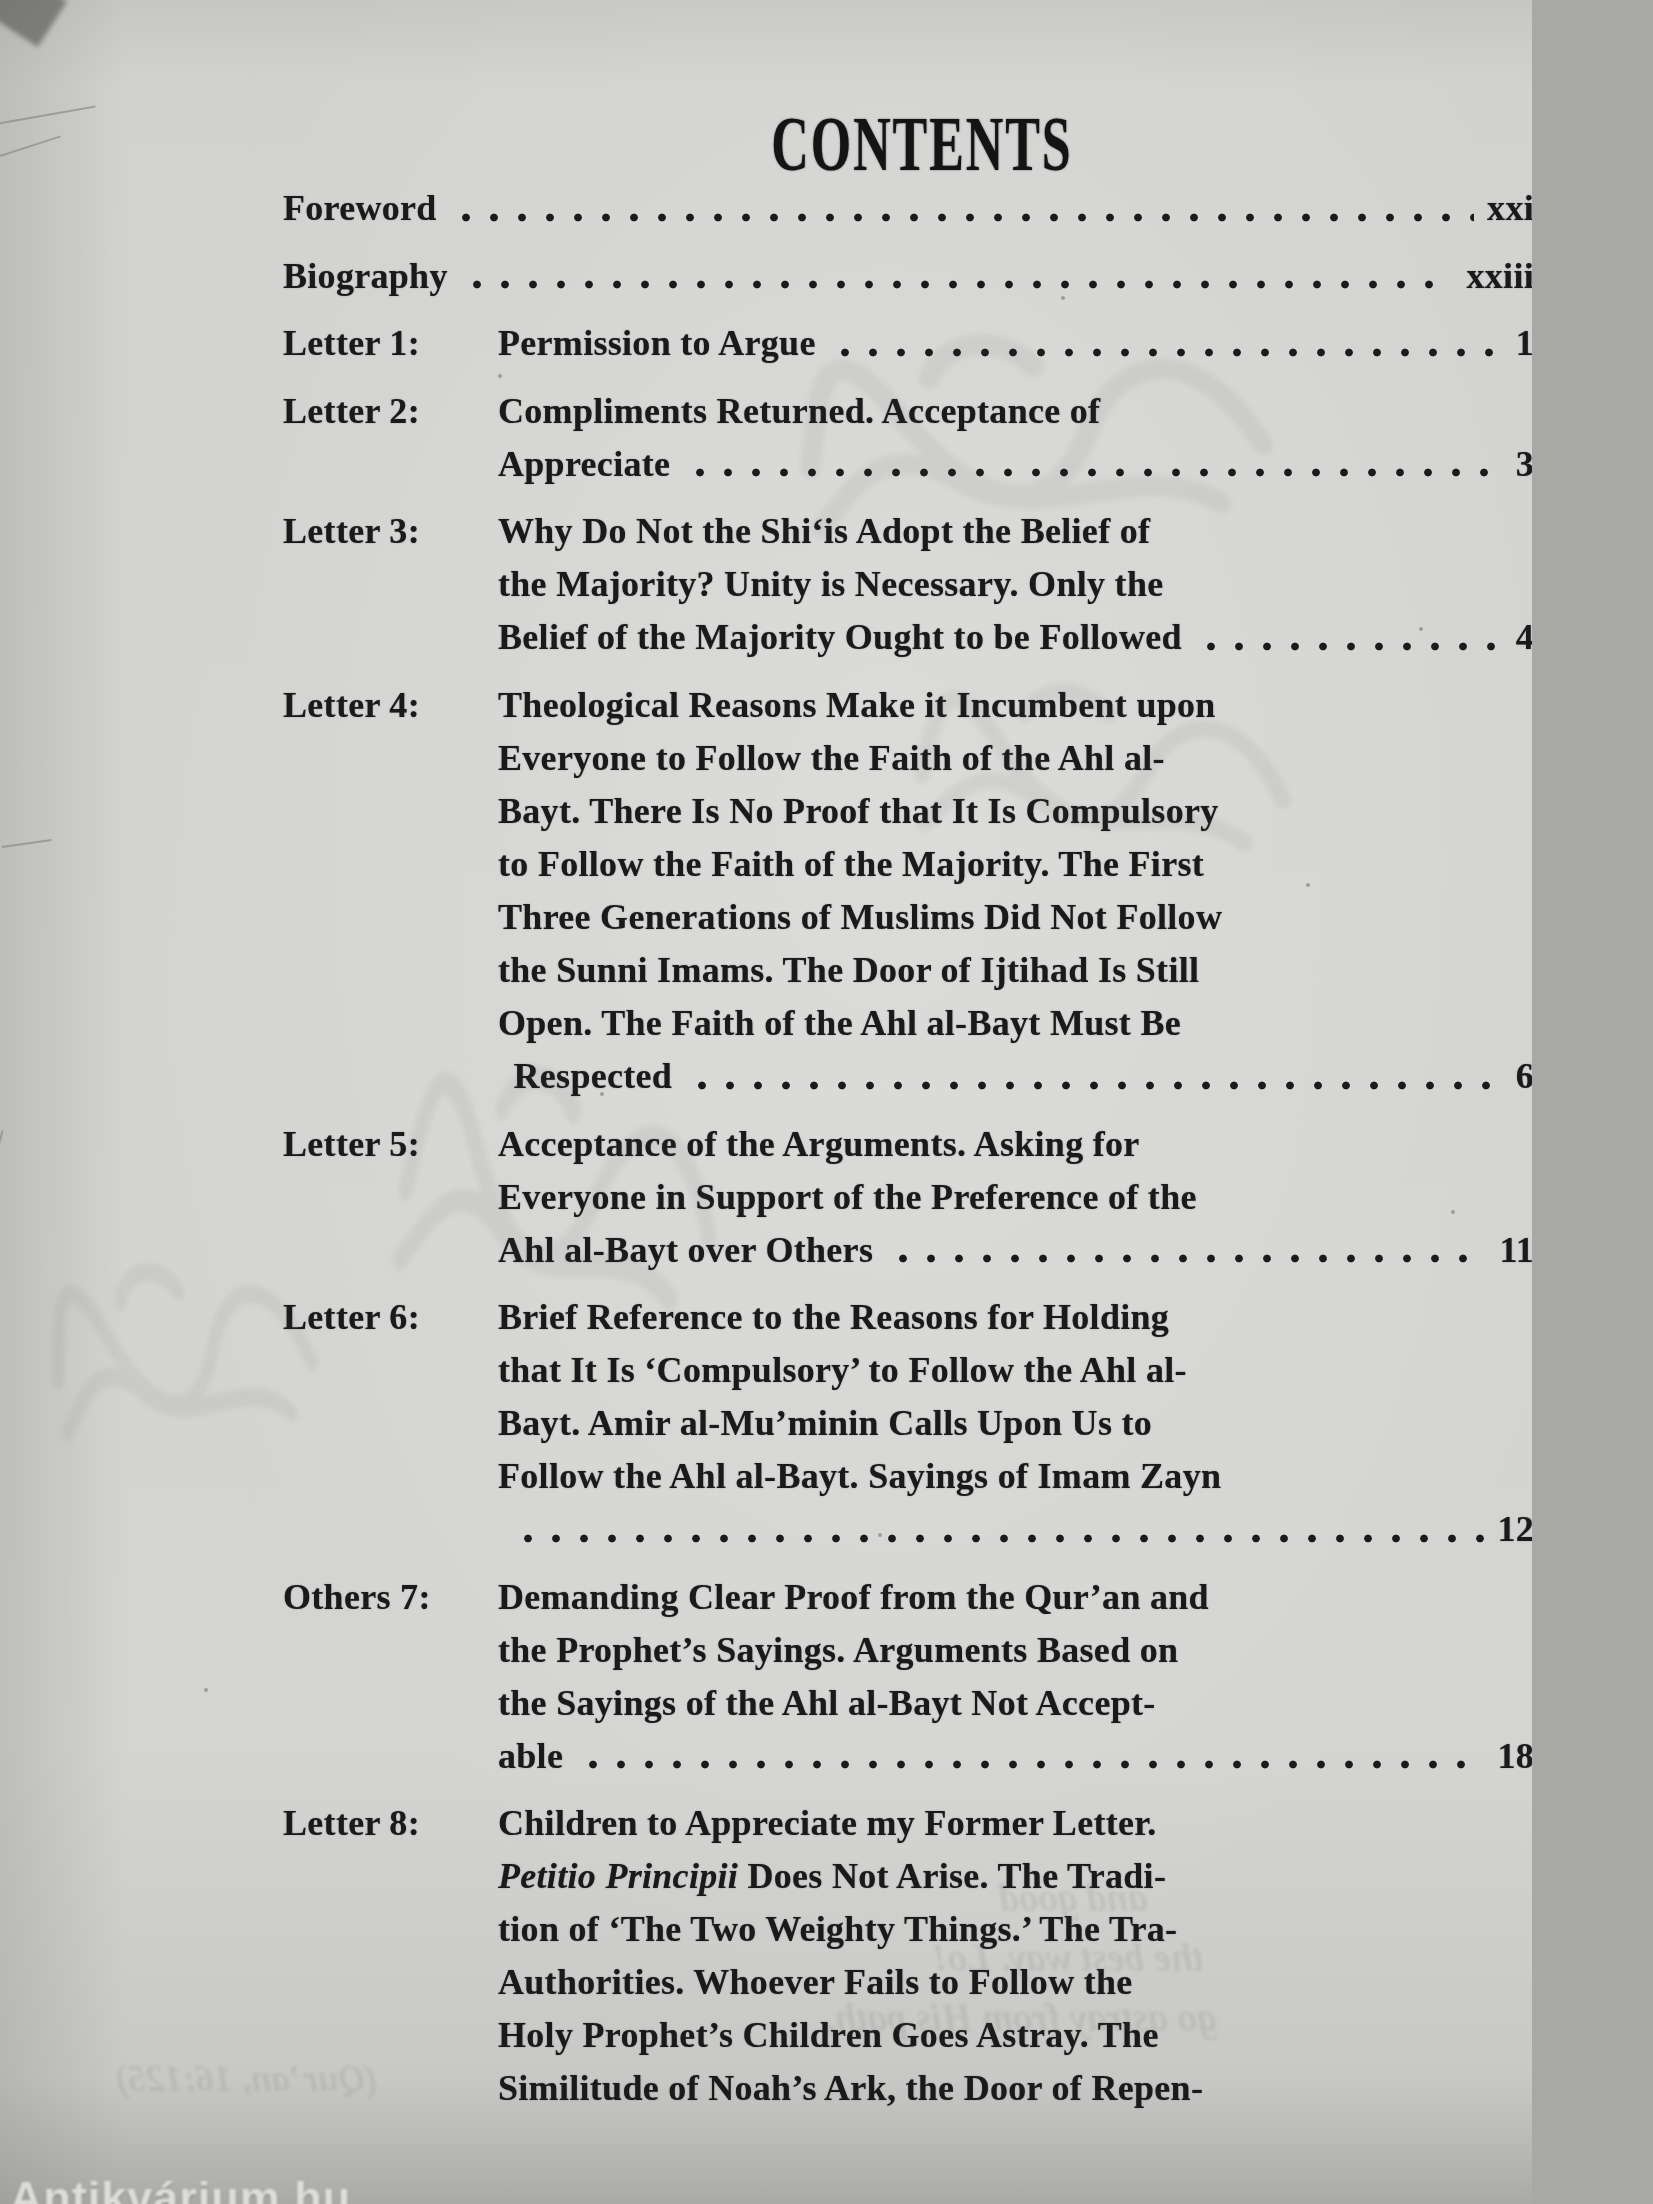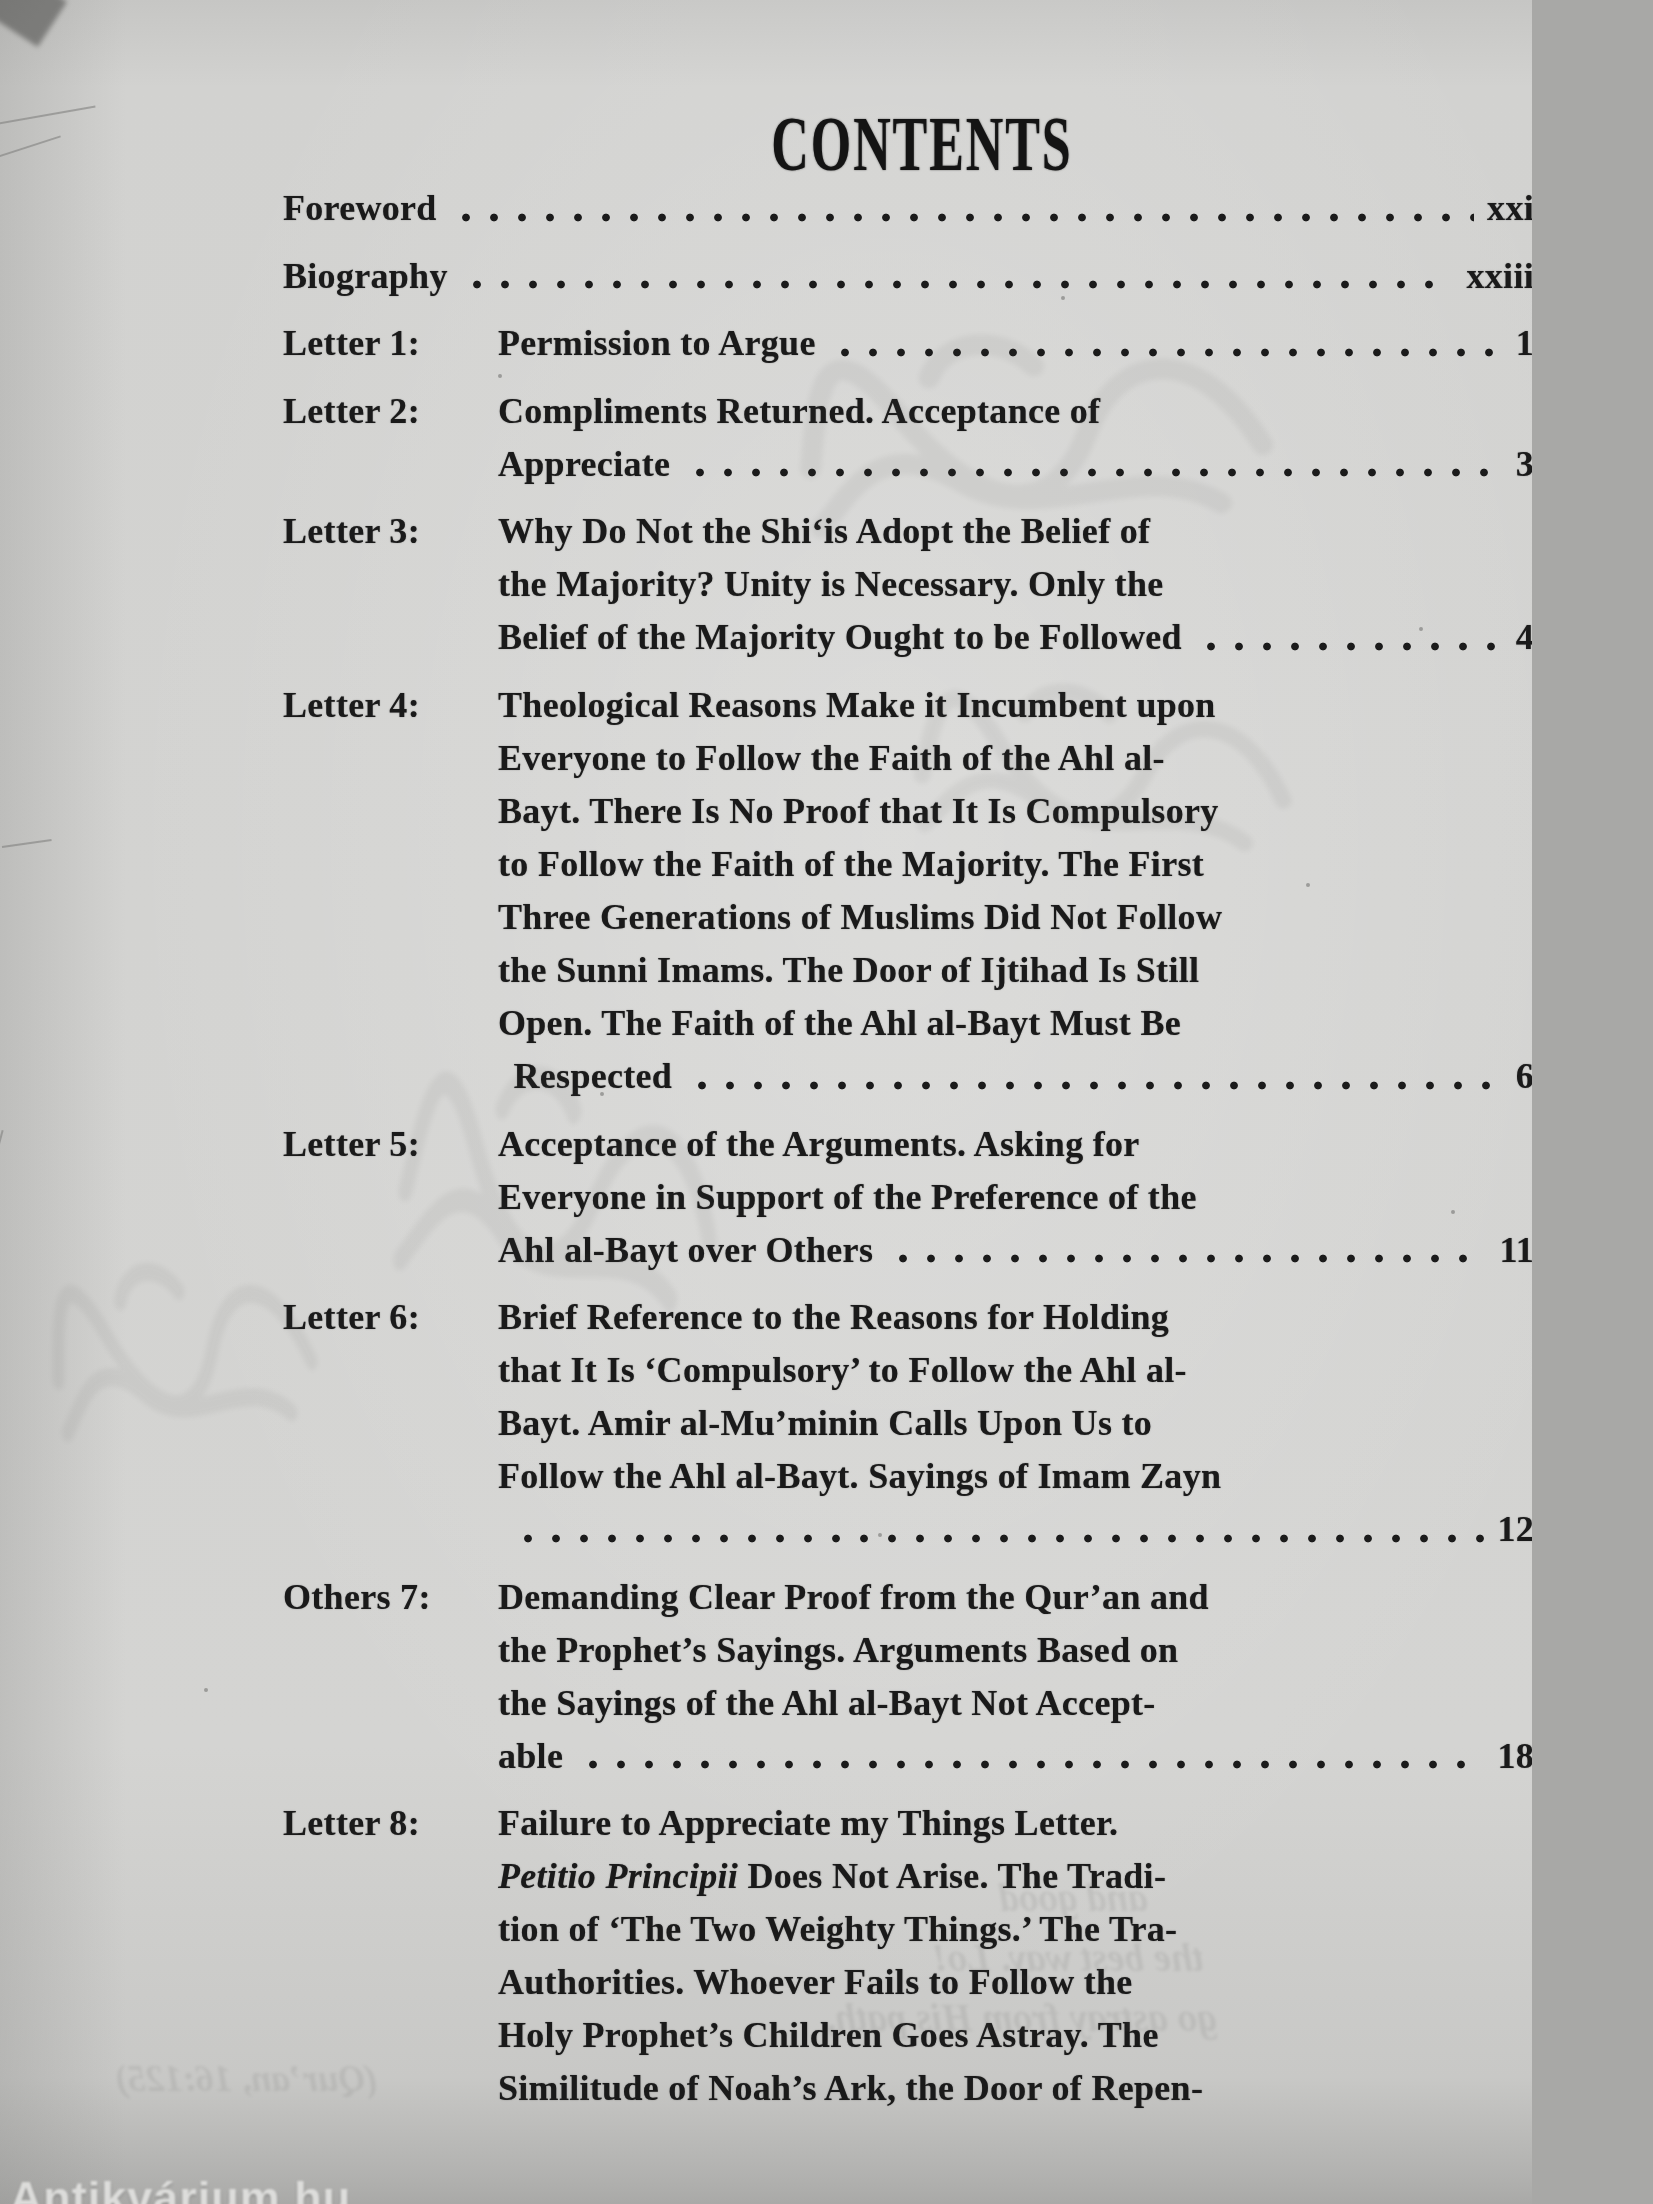--- a/index.html
+++ b/index.html
@@ -178,21 +178,21 @@
           <div class="line last">
             <span class="seg">able</span>
             <span class="dots"></span>
             <span class="pg">18</span>
           </div>
         </div>
       </div>
       <div class="entry">
         <span class="lbl">Letter 8:</span>
         <div class="body">
-          <div class="line"><span class="seg">Failure to Appreciate my Things Letter.</span></div>
+          <div class="line"><span class="seg">Children to Appreciate my Former Letter.</span></div>
           <div class="line"><span class="seg it">Petitio Principii</span><span class="seg"> Does Not Arise. The Tradi-</span></div>
           <div class="line"><span class="seg">tion of ‘The Two Weighty Things.’ The Tra-</span></div>
           <div class="line"><span class="seg">Authorities. Whoever Fails to Follow the</span></div>
           <div class="line"><span class="seg">Holy Prophet’s Children Goes Astray. The</span></div>
           <div class="line"><span class="seg">Similitude of Noah’s Ark, the Door of Repen-</span></div>
         </div>
       </div>
     </div>
 
   <div id="artifacts">

